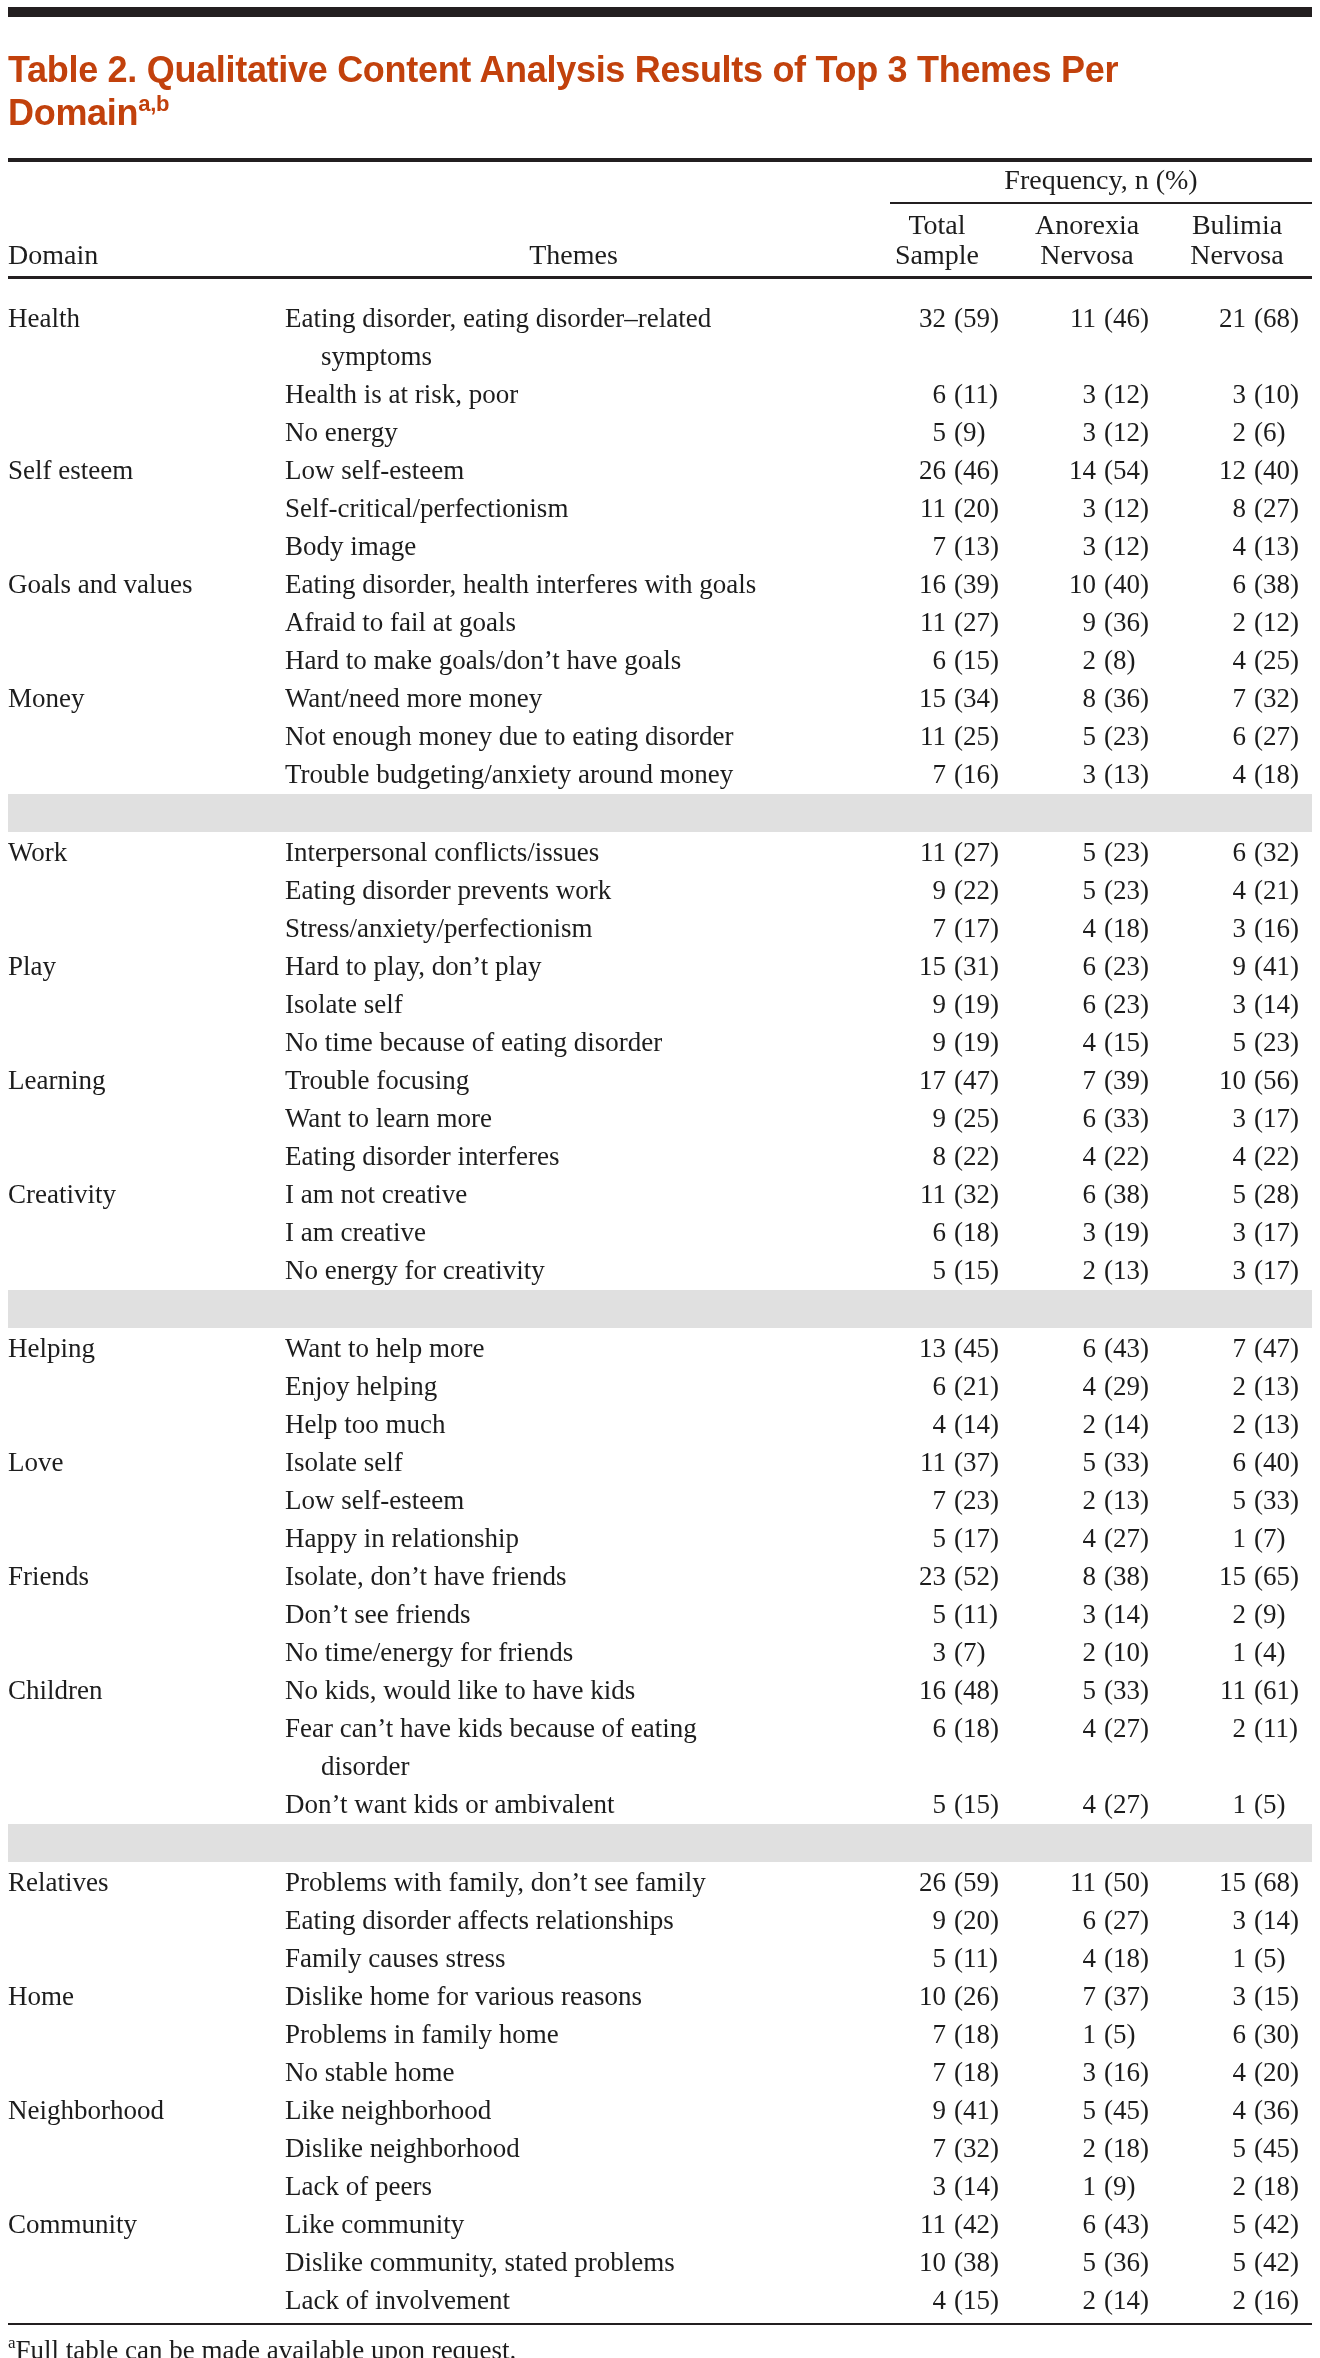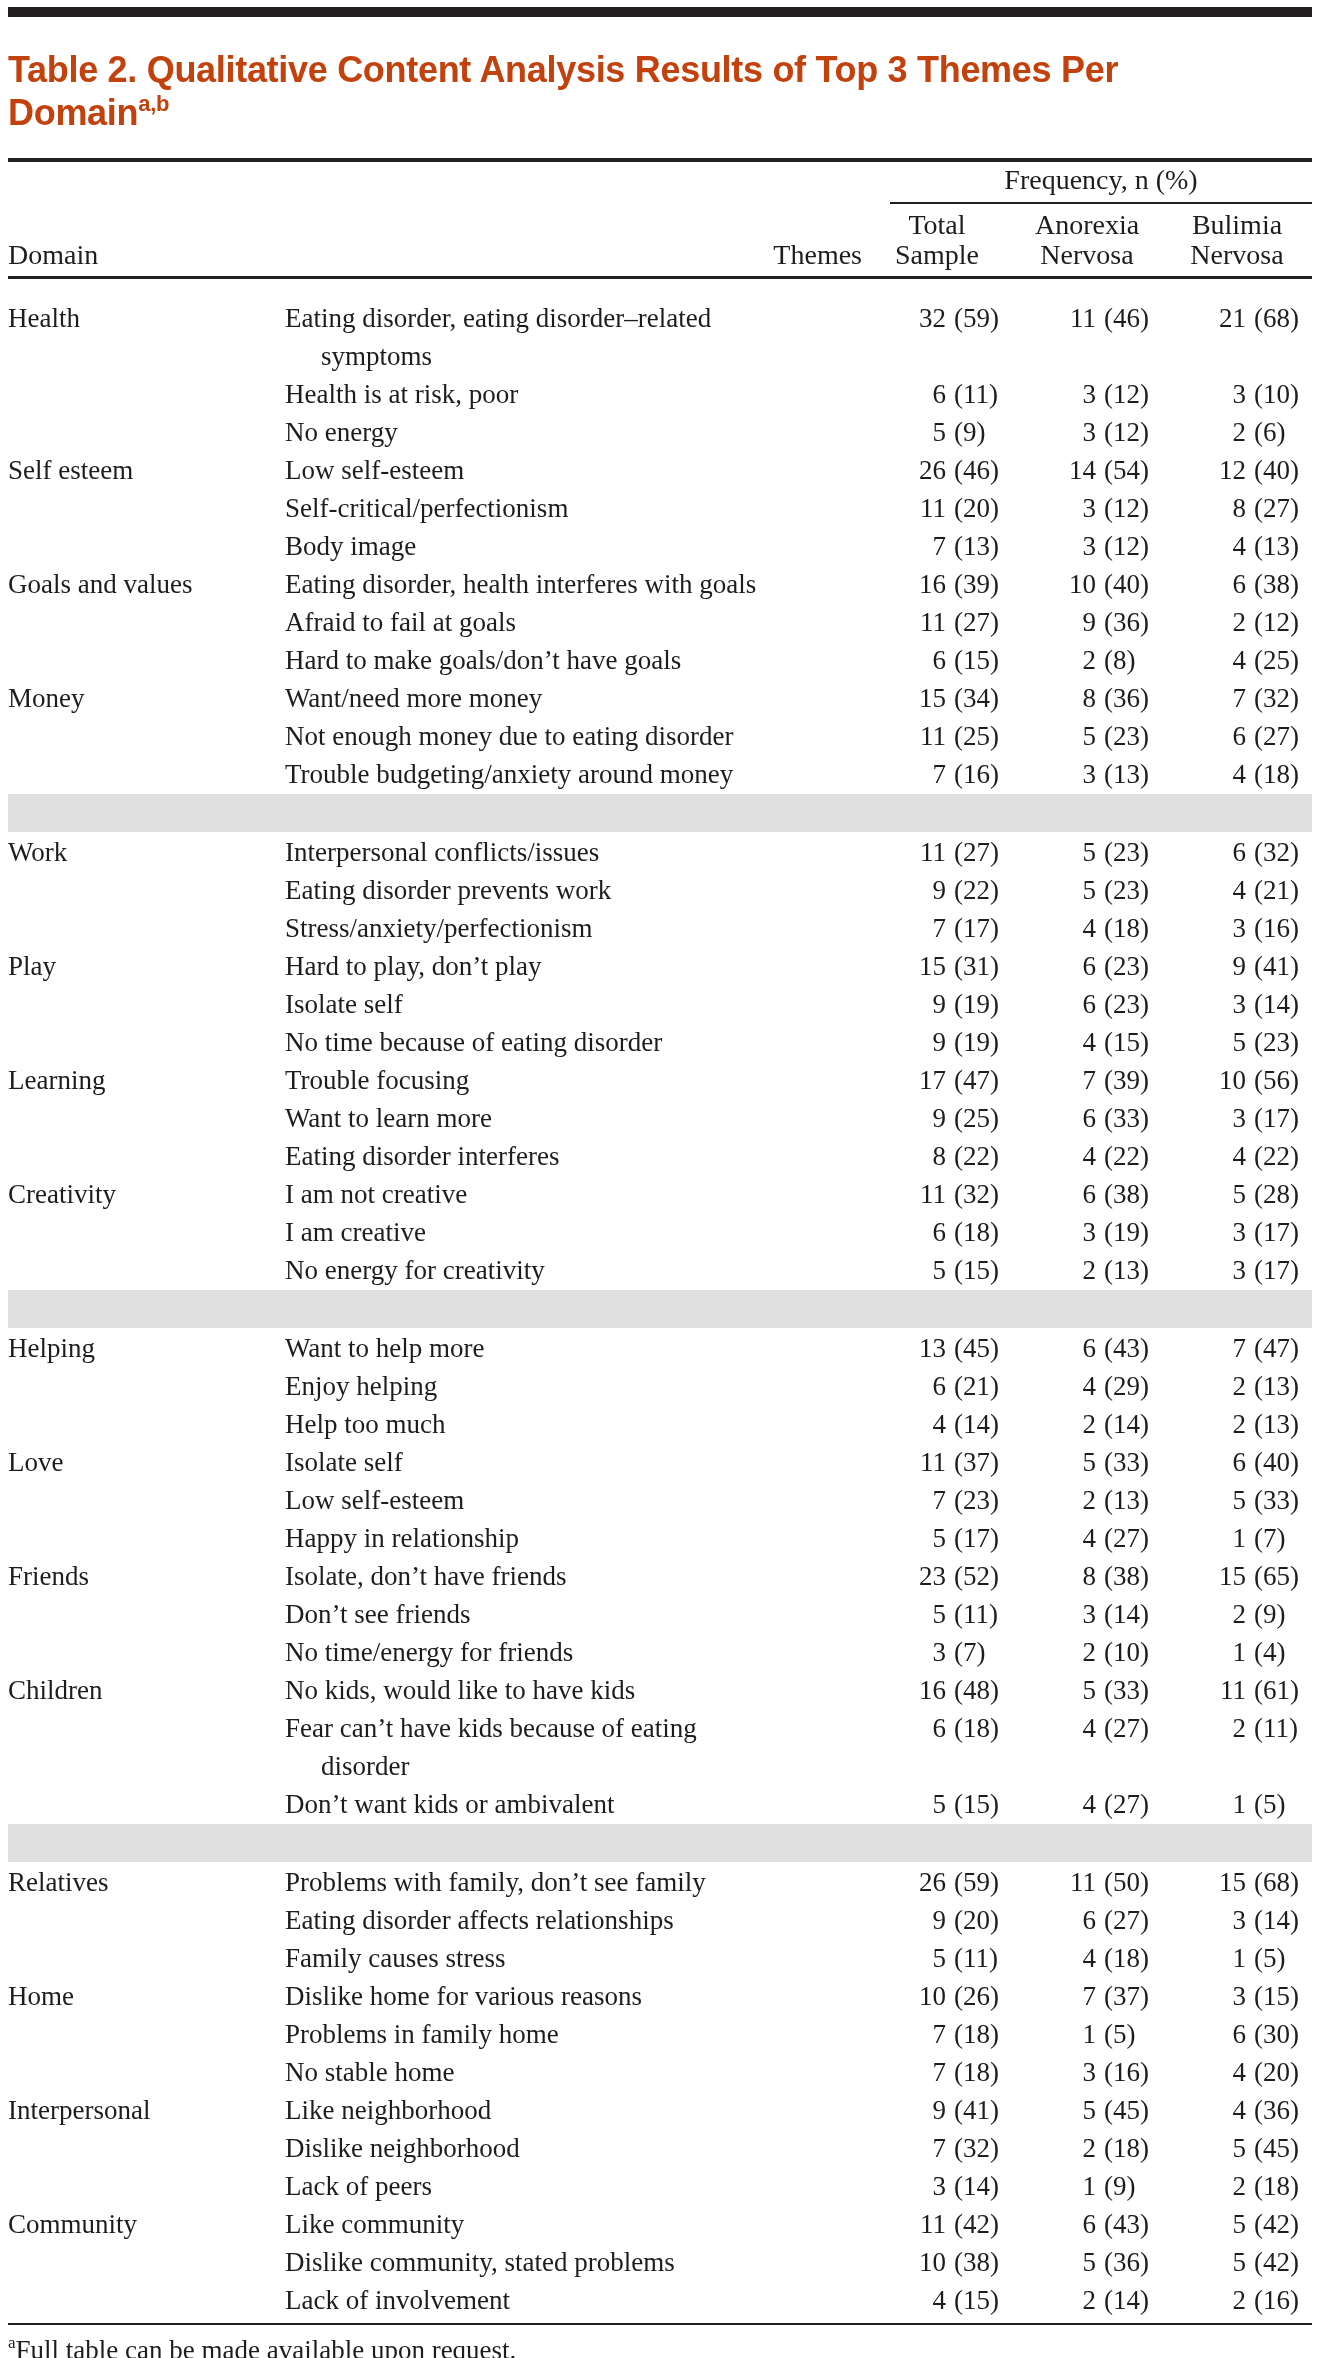--- a/index.html
+++ b/index.html
@@ -31,21 +31,21 @@
   
   .thead { border-bottom: 3px solid #231f20; padding-bottom: 6px; }
   .spanner-row .spanner {
     grid-column: 3 / 6;
     text-align: center; font-size: 28px; line-height: 36px;
     border-bottom: 2px solid #231f20; padding-bottom: 4px; margin-left: 28px;
   }
   .colheads { align-items: end; margin-top: 6px; }
   .colhead { font-size: 28px; line-height: 30px; }
   .ch-domain { text-align: left; }
-  .ch-themes { text-align: right; }
+  .ch-themes { text-align: center; }
   .ch-num { text-align: center; white-space: pre-line; }
 
   
   .tbody { padding-top: 20px; }
   .row { line-height: 38px; font-size: 27px; }
   .cell-domain { padding-right: 6px; }
   .cell-theme {
     padding-left: 0; padding-right: 14px;
     white-space: pre-line;
     padding-left: 36px; text-indent: -36px;
@@ -761,21 +761,21 @@
     <div class="num">
           <span class="n">3</span>
           <span class="p">(16)</span>
         </div>
     <div class="num">
           <span class="n">4</span>
           <span class="p">(20)</span>
         </div>
   </div>
       <div class="grid row">
-    <div class="cell-domain">Interpersonal</div>
+    <div class="cell-domain">Neighborhood</div>
     <div class="cell-theme">Like neighborhood</div>
     <div class="num">
           <span class="n">9</span>
           <span class="p">(41)</span>
         </div>
     <div class="num">
           <span class="n">5</span>
           <span class="p">(45)</span>
         </div>
     <div class="num">

